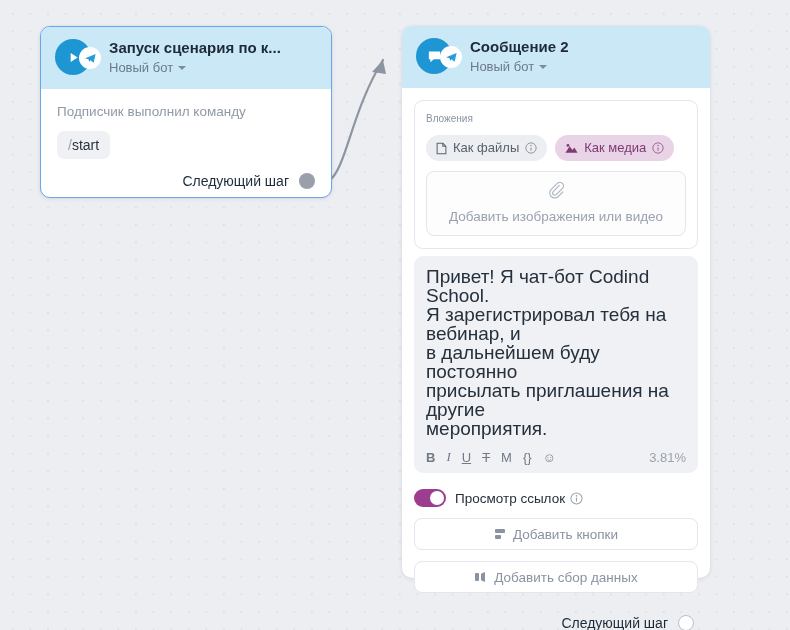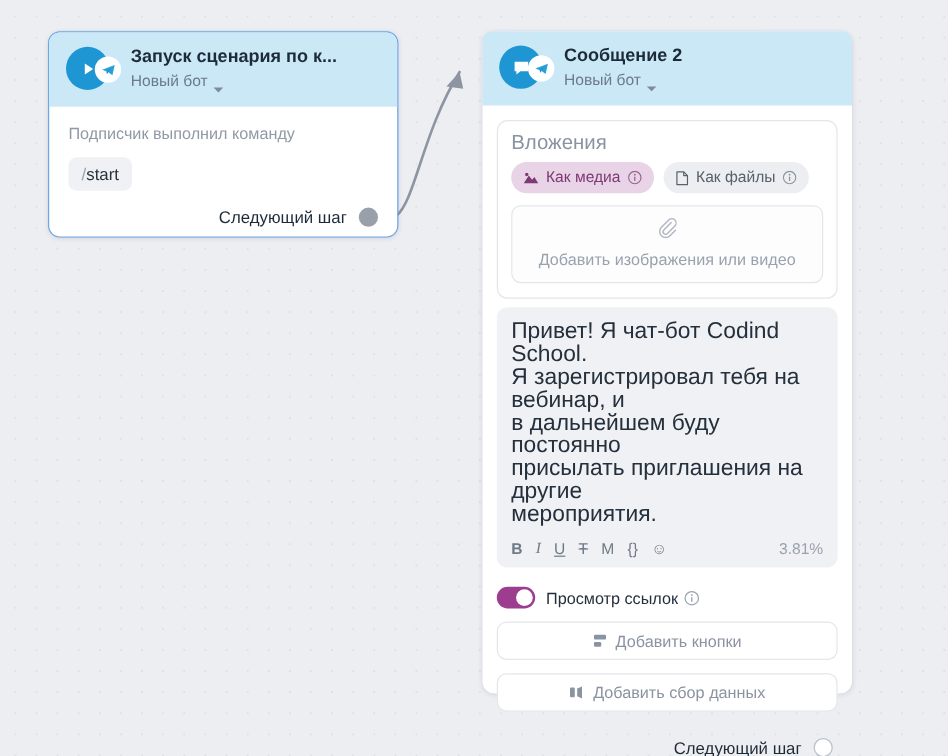--- a/index.html
+++ b/index.html
@@ -46,21 +46,21 @@
     background: #ffffff;
     display: flex; align-items: center; justify-content: center;
   }
   .hdr-texts { margin-left: 8px; min-width: 0; }
   .hdr-title {
     font-size: 15px; font-weight: bold; color: #1d2b39;
     line-height: 18px; white-space: nowrap; overflow: hidden;
   }
   .hdr-sub {
     font-size: 13px; color: #6c7a89; line-height: 18px; margin-top: 2px;
-    display: flex; align-items: flex-end; gap: 5px;
+    display: flex; align-items: center; gap: 5px;
   }
   .caret { width: 0; height: 0; border-left: 4px solid transparent; border-right: 4px solid transparent; border-top: 4px solid #7e8b99; display:inline-block; }
 
   
   #card-trigger { left: 40px; top: 26px; width: 292px; height: 172px; border: 1.5px solid #6aa6e8; }
   #card-trigger .card-header { background: #cbe8f7; height: 62px; border-radius: 9px 9px 0 0; }
   .trigger-body { padding: 14px 16px 0 16px; }
   .trigger-note { font-size: 13.5px; color: #9099a6; line-height: 18px; }
   .cmd-chip {
     display: inline-block; margin-top: 10px;
@@ -80,21 +80,21 @@
 
   
   #card-message { left: 402px; top: 26px; width: 308px; height: 552px; }
   #card-message .card-header { background: #cbe8f7; }
   .msg-body { padding: 12px 12px 0 12px; }
 
   .attach-box {
     border: 1px solid #e4e6ec; border-radius: 9px;
     padding: 10px 11px 12px 11px;
   }
-  .sec-label { font-size: 17px; color: #8a93a1; line-height: 16px; }
+  .sec-label { font-size: 10px; color: #8a93a1; line-height: 16px; }
   .chip-row { display: flex; gap: 8px; margin-top: 8px; }
   .chip {
     display: flex; align-items: center; gap: 6px;
     border-radius: 14px; padding: 5px 10px;
     font-size: 13px; line-height: 16px; white-space: nowrap;
   }
   .chip-media { background: #e9d3e6; color: #7d3a74; }
   .chip-files { background: #eceef1; color: #59616d; }
   .dropzone {
     margin-top: 10px;
@@ -212,53 +212,53 @@
         </div>
       </div>
     </div>
 
     <div class="msg-body">
 
       <div class="attach-box">
         <div class="sec-label">Вложения</div>
 
         <div class="chip-row">
+          <div class="chip chip-files">
+            <span class="ico">
+              <svg width="11" height="13" viewBox="0 0 12 14">
+                <path d="M1.2 1.2 H7.4 L10.8 4.6 V12.8 H1.2 Z" fill="none" stroke="#59616d" stroke-width="1.1" stroke-linejoin="round"></path>
+                <path d="M7.4 1.2 V4.6 H10.8" fill="none" stroke="#59616d" stroke-width="1.1" stroke-linejoin="round"></path>
+              </svg>
+            </span>
+            <span>Как файлы</span>
+            <span class="ico">
+              <svg width="12" height="12" viewBox="0 0 14 14">
+                <circle cx="7" cy="7" r="6" fill="none" stroke="#8b939f" stroke-width="1.1"></circle>
+                <circle cx="7" cy="4.2" r="0.85" fill="#8b939f"></circle>
+                <rect x="6.4" y="6" width="1.2" height="4.3" rx="0.6" fill="#8b939f"></rect>
+              </svg>
+            </span>
+          </div>
+
           <div class="chip chip-media">
             <span class="ico">
               <svg width="13" height="11" viewBox="0 0 14 11">
                 <path d="M0.5 10 L5 3 L8 7 L10 4.5 L13.5 10 Z" fill="#7d3a74"></path>
                 <circle cx="3.2" cy="2.2" r="1.5" fill="#7d3a74"></circle>
               </svg>
             </span>
             <span>Как медиа</span>
             <span class="ico">
               <svg width="12" height="12" viewBox="0 0 14 14">
                 <circle cx="7" cy="7" r="6" fill="none" stroke="#9a6392" stroke-width="1.1"></circle>
                 <circle cx="7" cy="4.2" r="0.85" fill="#9a6392"></circle>
                 <rect x="6.4" y="6" width="1.2" height="4.3" rx="0.6" fill="#9a6392"></rect>
               </svg>
             </span>
           </div>
-
-          <div class="chip chip-files">
-            <span class="ico">
-              <svg width="11" height="13" viewBox="0 0 12 14">
-                <path d="M1.2 1.2 H7.4 L10.8 4.6 V12.8 H1.2 Z" fill="none" stroke="#59616d" stroke-width="1.1" stroke-linejoin="round"></path>
-                <path d="M7.4 1.2 V4.6 H10.8" fill="none" stroke="#59616d" stroke-width="1.1" stroke-linejoin="round"></path>
-              </svg>
-            </span>
-            <span>Как файлы</span>
-            <span class="ico">
-              <svg width="12" height="12" viewBox="0 0 14 14">
-                <circle cx="7" cy="7" r="6" fill="none" stroke="#8b939f" stroke-width="1.1"></circle>
-                <circle cx="7" cy="4.2" r="0.85" fill="#8b939f"></circle>
-                <rect x="6.4" y="6" width="1.2" height="4.3" rx="0.6" fill="#8b939f"></rect>
-              </svg>
-            </span>
-          </div>
         </div>
 
         <div class="dropzone">
           <span class="ico">
             <svg width="16" height="18" viewBox="0 0 16 18">
               <path d="M11.3 4.4 L5.2 10.6 a2.1 2.1 0 0 0 3 3 l6.2-6.2 a3.6 3.6 0 0 0-5.1-5.1 L3.2 8.4 a5 5 0 0 0 7.1 7.1 l4.6-4.6" fill="none" stroke="#b0b7c1" stroke-width="1.2" stroke-linecap="round"></path>
             </svg>
           </span>
           <span class="dropzone-text">Добавить изображения или видео</span>
         </div>

